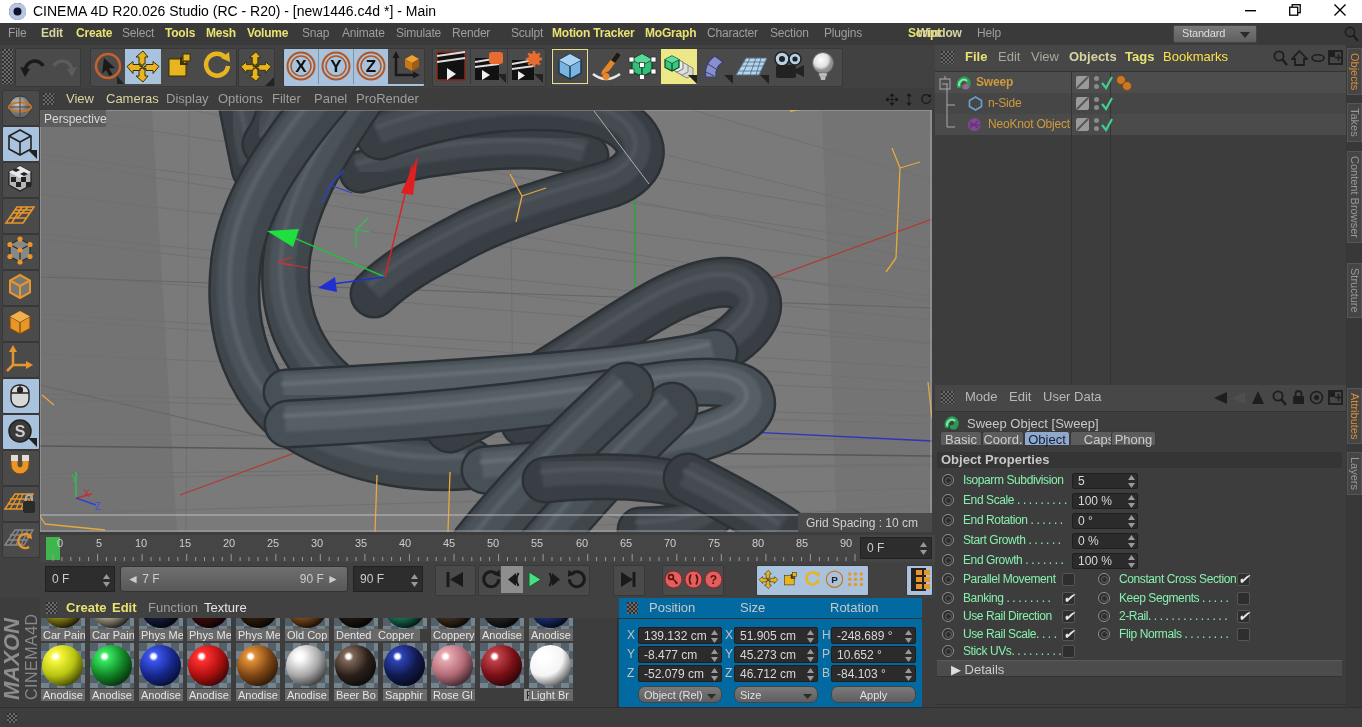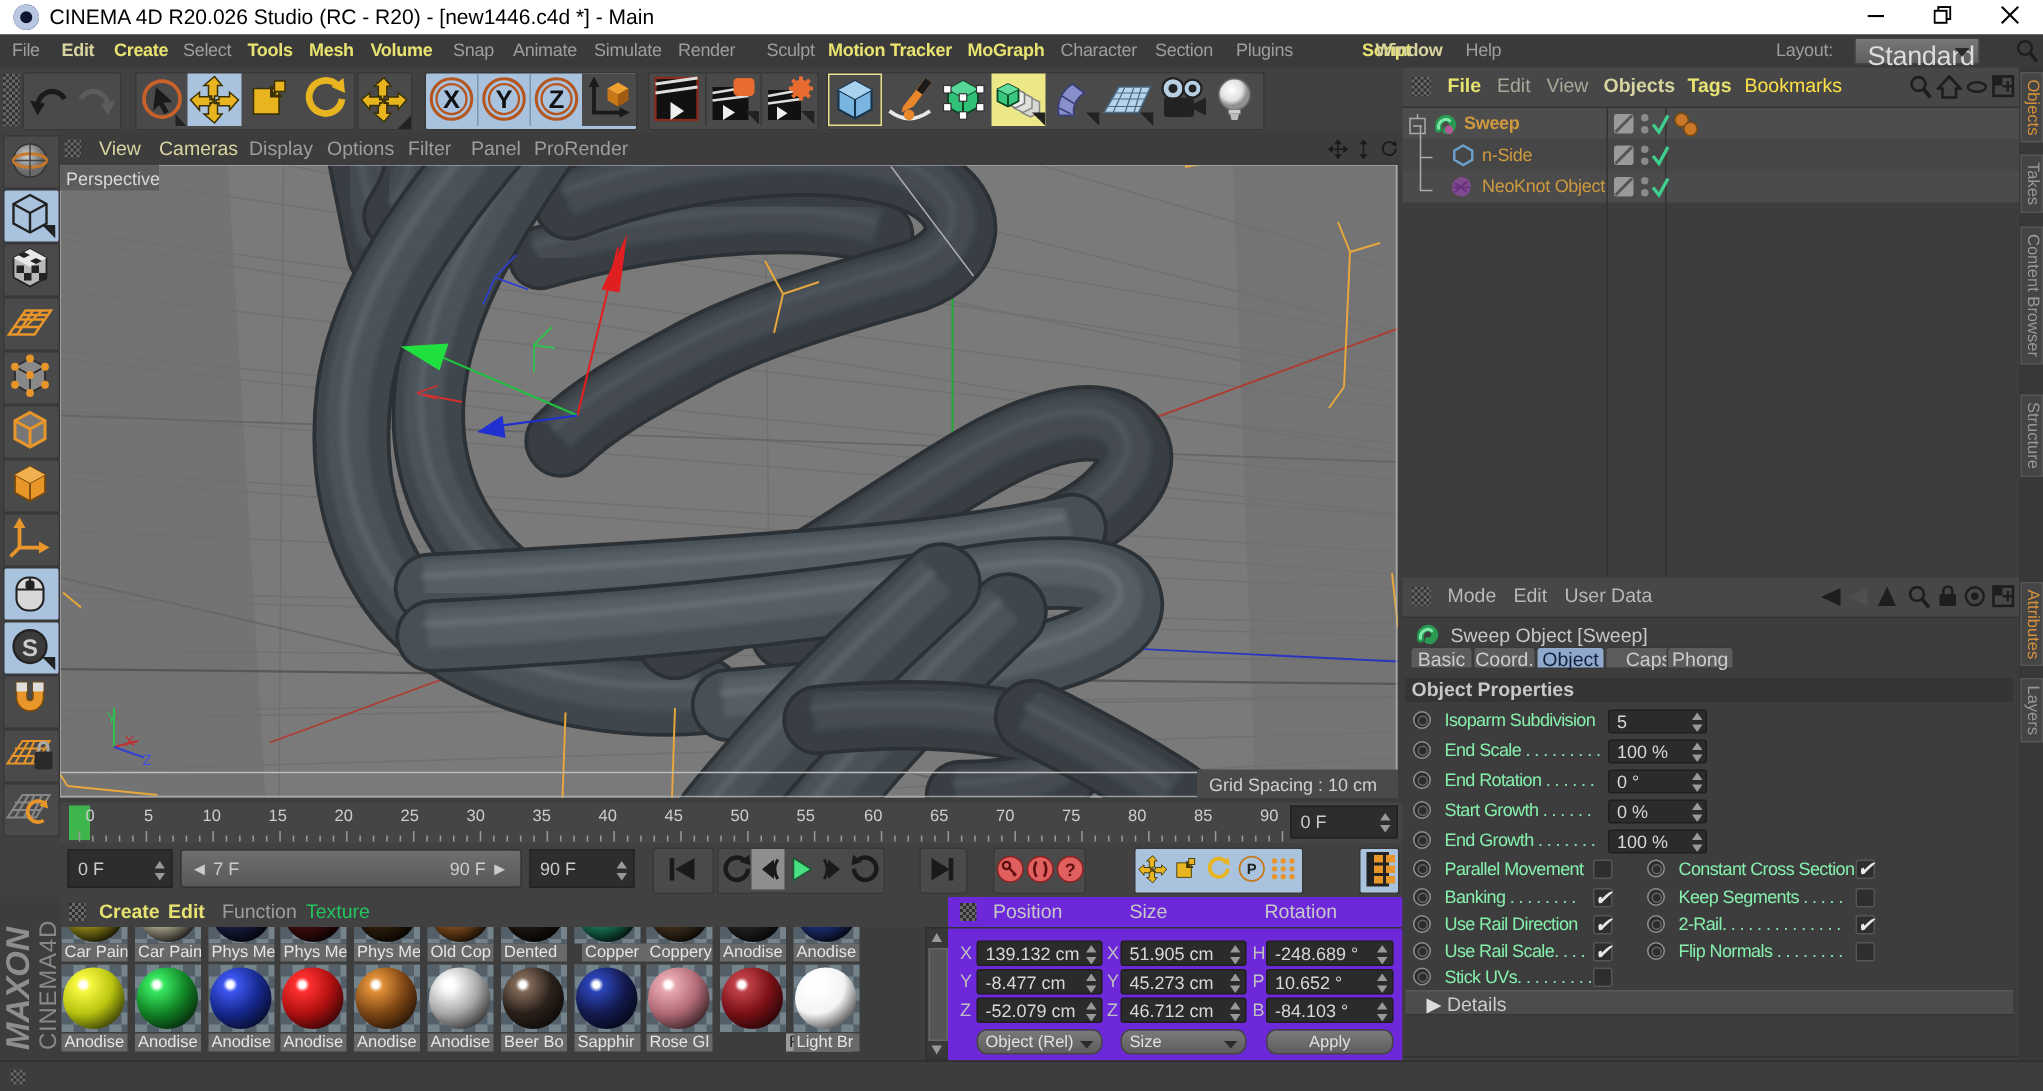--- a/index.html
+++ b/index.html
@@ -23,21 +23,21 @@
 
 #vpmenu{left:40px;top:88px;width:895px;height:22px;background:#3d3d3d;font-size:13px;}
 #vpmenu span{position:absolute;top:3px;color:#9e9e9e;}
 #viewport{left:40px;top:110px;width:892px;height:422px;background:#797979;}
 
 #ruler{left:40px;top:535px;width:895px;height:27px;background:#444;}
 #transport{left:40px;top:562px;width:895px;height:36px;background:#414141;}
 
 #mats{left:40px;top:598px;width:592px;height:109px;background:#3d3d3d;}
 
-#coords{left:632px;top:598px;width:303px;height:109px;background:#6d28d9;}
+#coords{left:619px;top:598px;width:303px;height:109px;background:#0369a1;}
 
 #om{left:935px;top:45px;width:411px;height:340px;background:#3d3d3d;}
 #am{left:935px;top:385px;width:411px;height:322px;background:#3d3d3d;}
 #rtabs{left:1346px;top:45px;width:16px;height:682px;background:#383838;}
 #bottomstrip{left:0px;top:707px;width:1362px;height:20px;background:#3d3d3d;border-top:1px solid #2e2e2e;}
 .vtext{position:absolute;writing-mode:vertical-rl;font-size:11px;color:#999;}
 .mthumb{background-image:conic-gradient(#75838d 25%,#53606a 0 50%,#75838d 0 75%,#53606a 0);background-size:16px 16px;overflow:hidden;}
 .mlabel{height:12px;background:#696969;color:#e4e4e4;font-size:11px;padding:0 0 1px 2px;overflow:hidden;white-space:nowrap;box-sizing:border-box;line-height:12px;}
 .cfield{height:17px;background:#2b2b2b;border:1px solid #1f1f1f;border-radius:2px;color:#d8d8d8;font-size:12px;padding:1px 0 0 5px;box-sizing:border-box;}
 .clab{font-size:12px;color:#c0c0c0;}
@@ -87,21 +87,21 @@
  <span style="left:511px">Sculpt</span>
  <span class="my" style="left:552px"><b>Motion Tracker</b></span>
  <span class="my" style="left:645px"><b>MoGraph</b></span>
  <span style="left:707px">Character</span>
  <span style="left:770px">Section</span>
  <span style="left:824px">Plugins</span>
  <span class="my" style="left:908px"><b>Script</b></span>
  <span class="mp" style="left:917px"><b>Window</b></span>
  <span style="left:977px">Help</span>
  <span style="left:1184px">Layout:</span>
- <div class="abs" style="left:1236px;top:2px;width:84px;height:18px;background:linear-gradient(#777,#5f5f5f);border:1px solid #444;border-radius:2px;color:#ddd;font-size:18px;padding:1px 0 0 8px;box-sizing:border-box">Standard
+ <div class="abs" style="left:1173px;top:2px;width:84px;height:18px;background:linear-gradient(#777,#5f5f5f);border:1px solid #444;border-radius:2px;color:#ddd;font-size:11px;padding:1px 0 0 8px;box-sizing:border-box">Standard
    <svg class="abs" style="right:6px;top:6px" width="10" height="7">
           <path d="M0 0h10l-5 6z" fill="#2b2b2b"></path>
         </svg>
  </div>
  <svg class="abs" style="left:1344px;top:3px" width="15" height="16" viewBox="0 0 15 16">
         <circle cx="6" cy="6" r="4.6" fill="none" stroke="#1e1e1e" stroke-width="1.6"></circle>
         <path d="M9.5 9.5L14 15" stroke="#1e1e1e" stroke-width="2.2"></path>
       </svg>
 </div>
 <div class="abs" id="toolbar">
@@ -883,21 +883,21 @@
           <path d="M31 27v-8h-8z" fill="#222"></path>
         </svg>
  </div>
 </div>
 <div class="abs" id="mats">
  <div class="abs" style="left:0;top:0;width:592px;height:20px;background:#414141;font-size:13px">
   <div class="grip abs" style="left:6px;top:4px;width:11px;height:12px"></div>
   <span class="abs my" style="left:26px;top:2px"><b>Create</b></span>
   <span class="abs my" style="left:72px;top:2px"><b>Edit</b></span>
   <span class="abs" style="left:108px;top:2px;color:#9e9e9e">Function</span>
-  <span class="abs" style="left:164px;top:2px;color:#22c55e">Texture</span>
+  <span class="abs" style="left:164px;top:2px;color:#e5e5e5">Texture</span>
  </div>
  <div class="abs mthumb" style="left:1px;top:20px;width:44px;height:11px">
         <div class="abs" style="left:2px;top:-30px;width:40px;height:40px;border-radius:50%;background:radial-gradient(circle at 38% 32%, #c8c8c8 3%, #c8b820 30%, #000 85%)"></div>
       </div>
 <div class="abs mlabel" style="left:1px;top:31px;width:44px">Car Pain</div>
 <div class="abs mthumb" style="left:50px;top:20px;width:44px;height:11px">
         <div class="abs" style="left:2px;top:-30px;width:40px;height:40px;border-radius:50%;background:radial-gradient(circle at 38% 32%, #c8c8c8 3%, #e8e0c0 30%, #000 85%)"></div>
       </div>
 <div class="abs mlabel" style="left:50px;top:31px;width:44px">Car Pain</div>
 <div class="abs mthumb" style="left:99px;top:20px;width:44px;height:11px">
@@ -916,21 +916,21 @@
         <div class="abs" style="left:2px;top:-30px;width:40px;height:40px;border-radius:50%;background:radial-gradient(circle at 38% 32%, #c8c8c8 3%, #b06828 30%, #000 85%)"></div>
       </div>
 <div class="abs mlabel" style="left:245px;top:31px;width:44px">Old Cop</div>
 <div class="abs mthumb" style="left:294px;top:20px;width:44px;height:11px">
         <div class="abs" style="left:2px;top:-30px;width:40px;height:40px;border-radius:50%;background:radial-gradient(circle at 38% 32%, #c8c8c8 3%, #282018 30%, #000 85%)"></div>
       </div>
 <div class="abs mlabel" style="left:294px;top:31px;width:44px">Dented</div>
 <div class="abs mthumb" style="left:343px;top:20px;width:44px;height:11px">
         <div class="abs" style="left:2px;top:-30px;width:40px;height:40px;border-radius:50%;background:radial-gradient(circle at 38% 32%, #c8c8c8 3%, #20a078 30%, #000 85%)"></div>
       </div>
-<div class="abs mlabel" style="left:348px;top:31px;width:44px">Copper</div>
+<div class="abs mlabel" style="left:336px;top:31px;width:44px">Copper</div>
 <div class="abs mthumb" style="left:391px;top:20px;width:44px;height:11px">
         <div class="abs" style="left:2px;top:-30px;width:40px;height:40px;border-radius:50%;background:radial-gradient(circle at 38% 32%, #c8c8c8 3%, #584028 30%, #000 85%)"></div>
       </div>
 <div class="abs mlabel" style="left:391px;top:31px;width:44px">Coppery</div>
 <div class="abs mthumb" style="left:440px;top:20px;width:44px;height:11px">
         <div class="abs" style="left:2px;top:-30px;width:40px;height:40px;border-radius:50%;background:radial-gradient(circle at 38% 32%, #c8c8c8 3%, #303030 30%, #000 85%)"></div>
       </div>
 <div class="abs mlabel" style="left:440px;top:31px;width:44px">Anodise</div>
 <div class="abs mthumb" style="left:489px;top:20px;width:44px;height:11px">
         <div class="abs" style="left:2px;top:-30px;width:40px;height:40px;border-radius:50%;background:radial-gradient(circle at 38% 32%, #c8c8c8 3%, #2840a0 30%, #000 85%)"></div>

